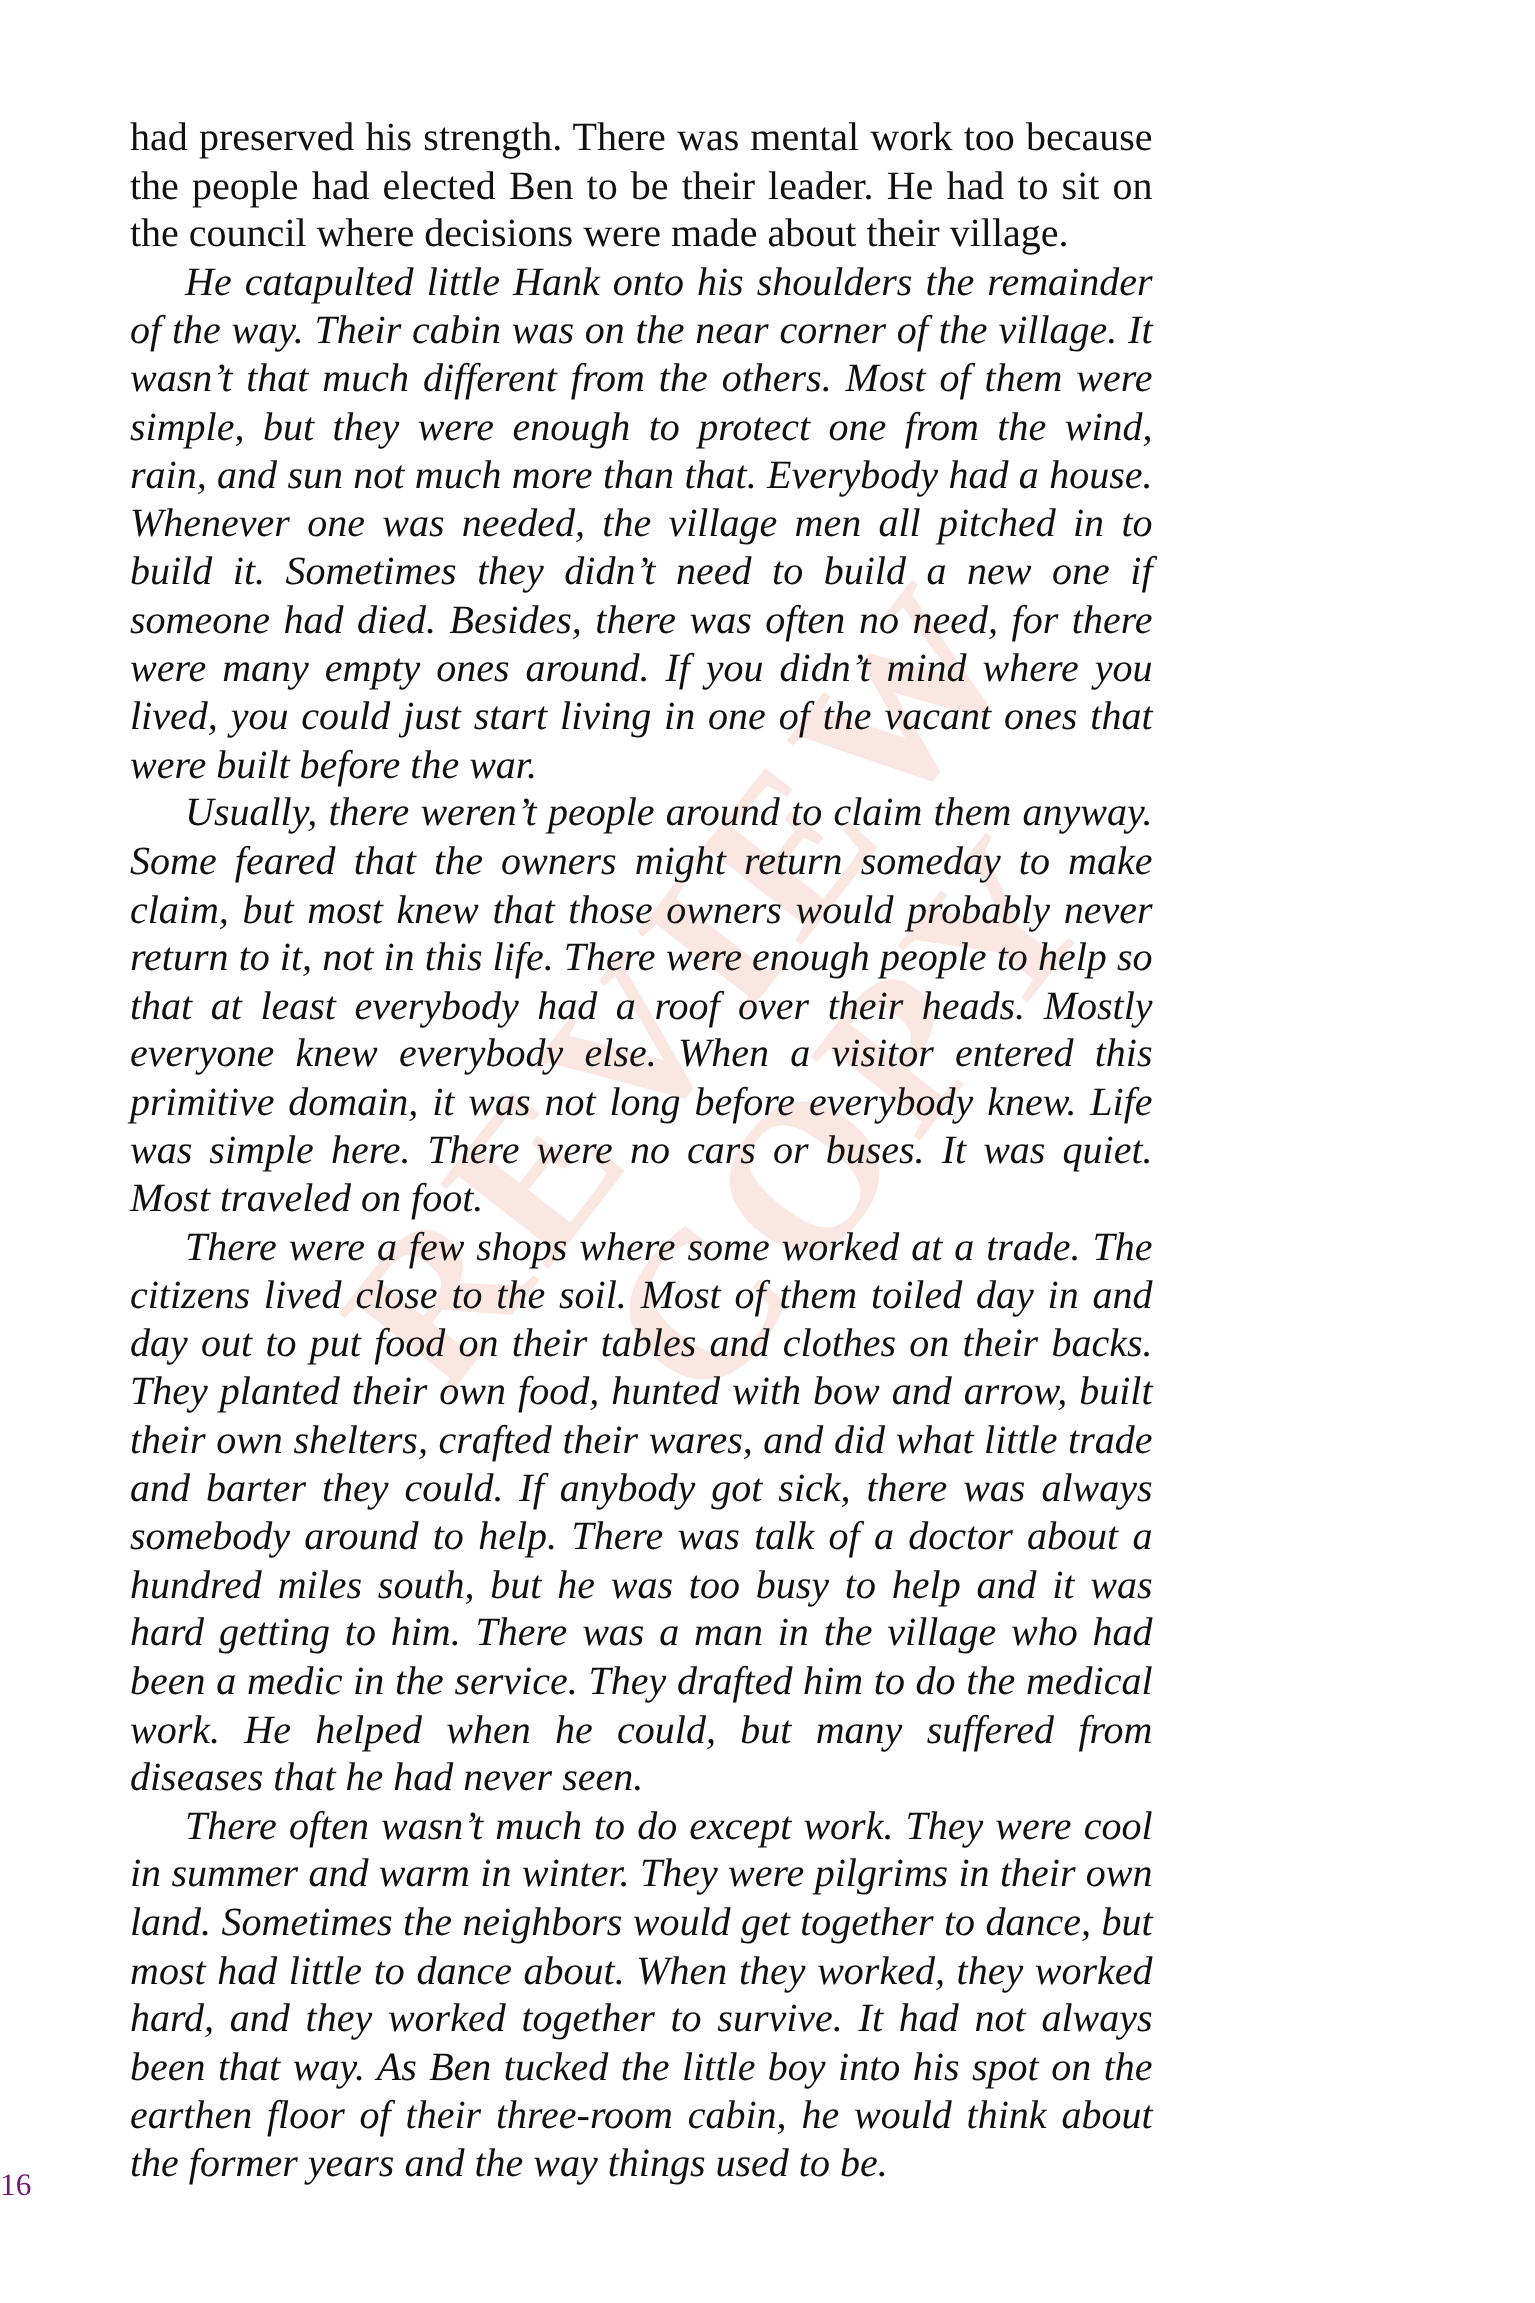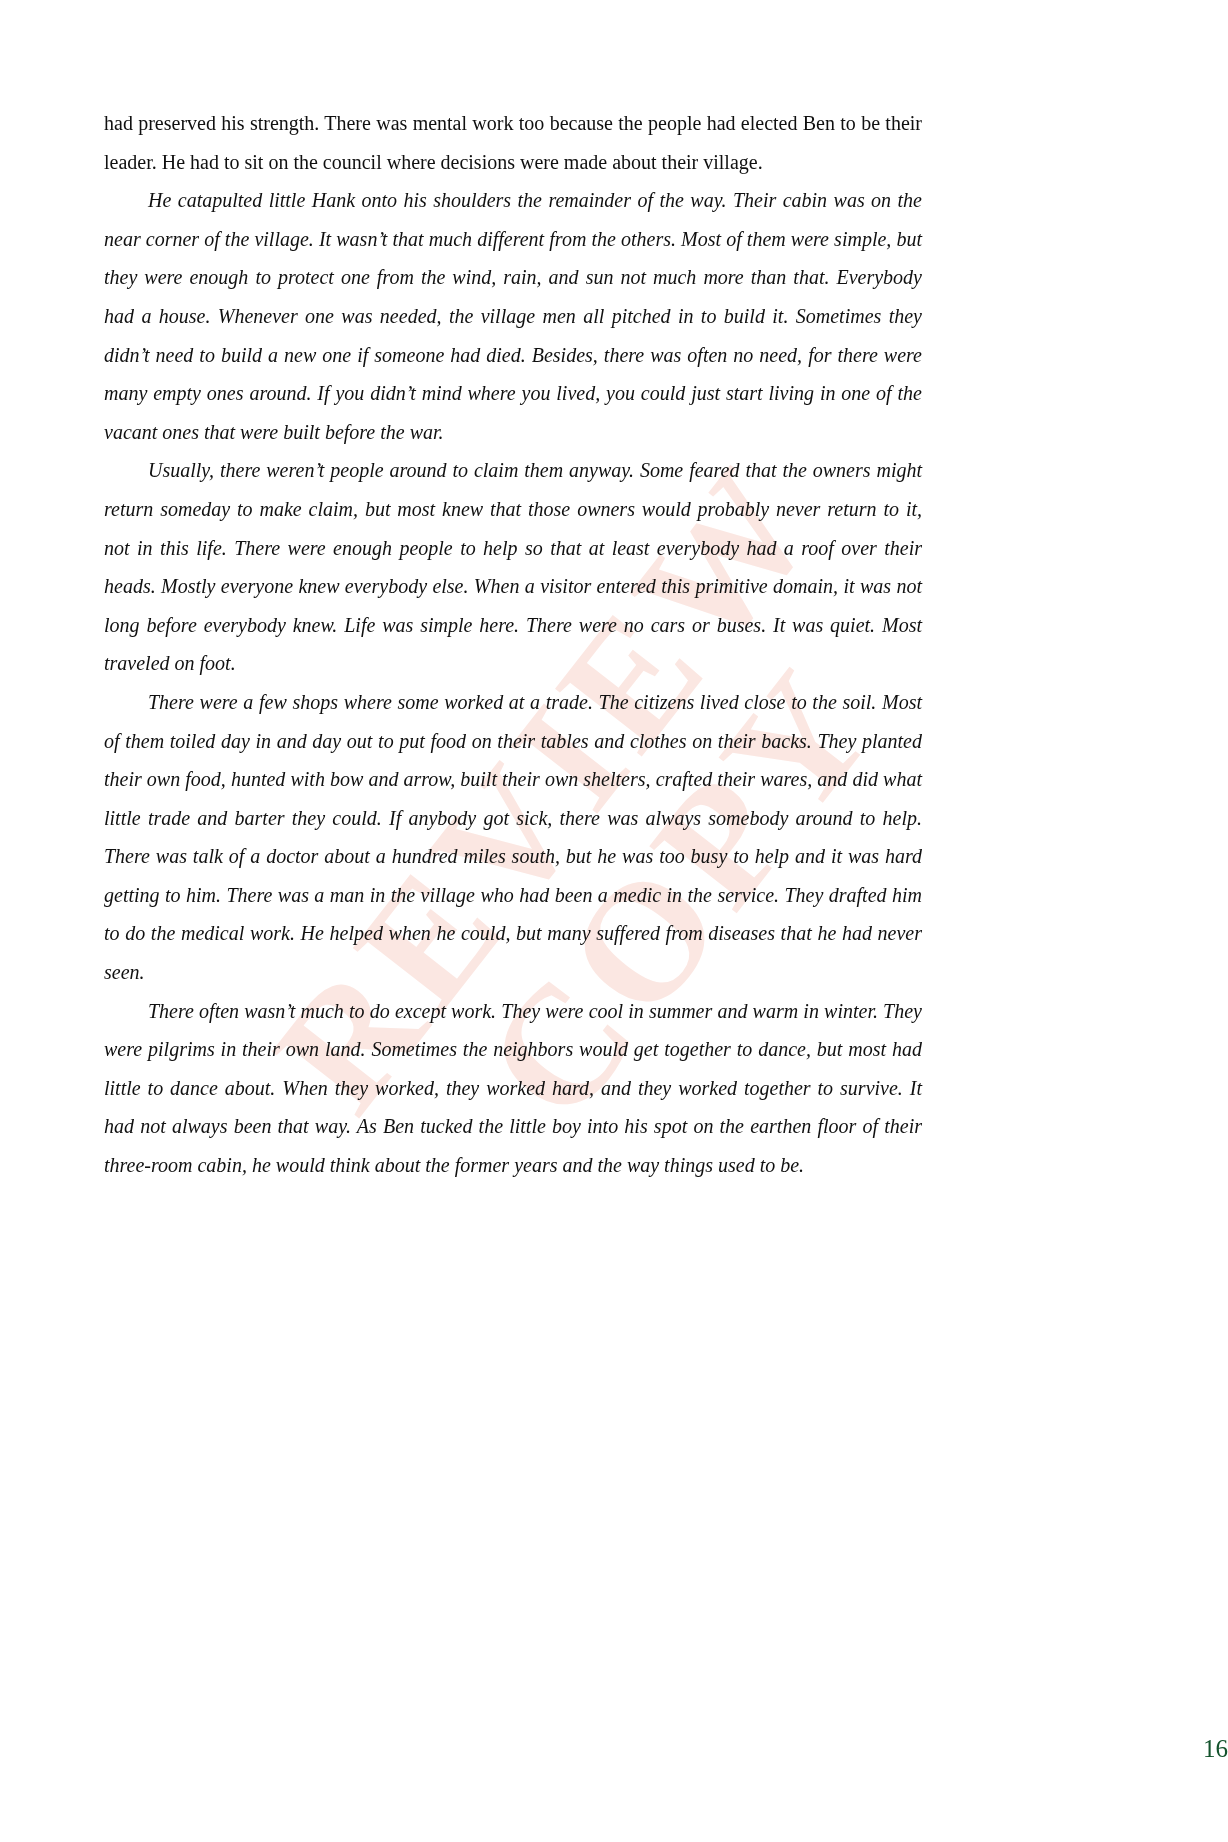--- a/index.html
+++ b/index.html
@@ -51,24 +51,24 @@
     white-space: nowrap;
     text-align: center;
     user-select: none;
   }
   .watermark-text .wm-line { display: block; }
 
   
   #text-body {
     position: absolute;
     left: 104px;
-    top: 104px;
+    top: 90px;
     width: 818px;
     z-index: 2;
-    font-size: 20px;
+    font-size: 32px;
     line-height: 38.6px;
     color: #101010;
     text-align: justify;
     text-justify: inter-word;
   }
   #text-body p {
     margin: 0;
     padding: 0;
     text-align: justify;
     text-indent: 0;
@@ -78,23 +78,23 @@
     font-style: italic;
   }
   
 
   
   #page-number {
     position: absolute;
     left: 0;
     top: 1735px;
     width: 1228px;
-    text-align: right;
+    text-align: left;
     font-size: 25px;
-    color: #14532d;
+    color: #701a75;
     z-index: 2;
   }
 </style>
 </head>
 <body>
 
 <div id="page">
 
   <div id="watermark-layer">
     <div class="watermark-text" style="color: rgb(251, 231, 226); transform: translate(-50%, -50%) rotate(-52deg);">

